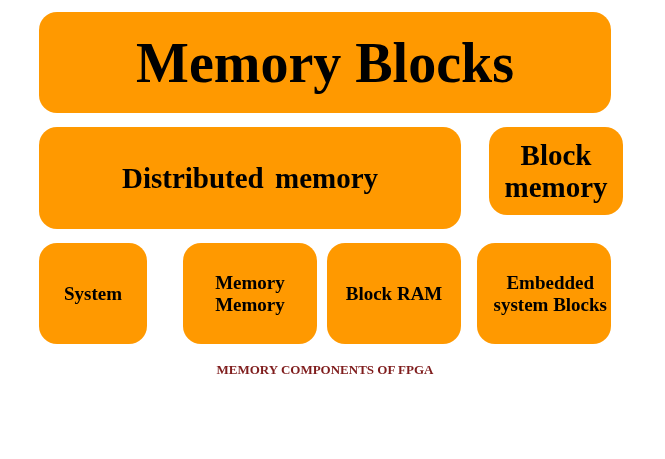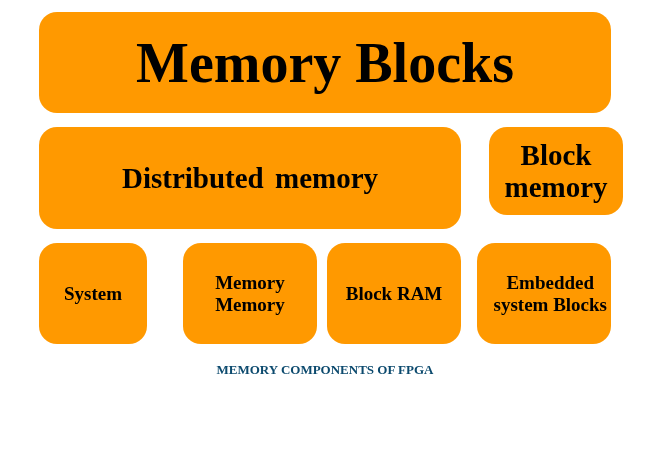--- a/index.html
+++ b/index.html
@@ -26,21 +26,21 @@
     #b3 { left: 327px; width: 134px; }
     #b4 { left: 477px; width: 134px; justify-content: flex-end; }
     .box span { display: block; padding: 0 4px; }
     #caption {
       position: absolute;
       left: 0; width: 650px; top: 362px;
       text-align: center;
       font-family: "Liberation Serif", "DejaVu Serif", serif;
       font-weight: bold;
       font-size: 13px;
-      color: #0c4a6e;
+      color: #7f1d1d;
     }
   </style>
 </head>
 <body>
 
 <div class="box" id="title-box">
   <span>Memory Blocks</span>
 </div>
 
 <div class="box" id="dist-box">

